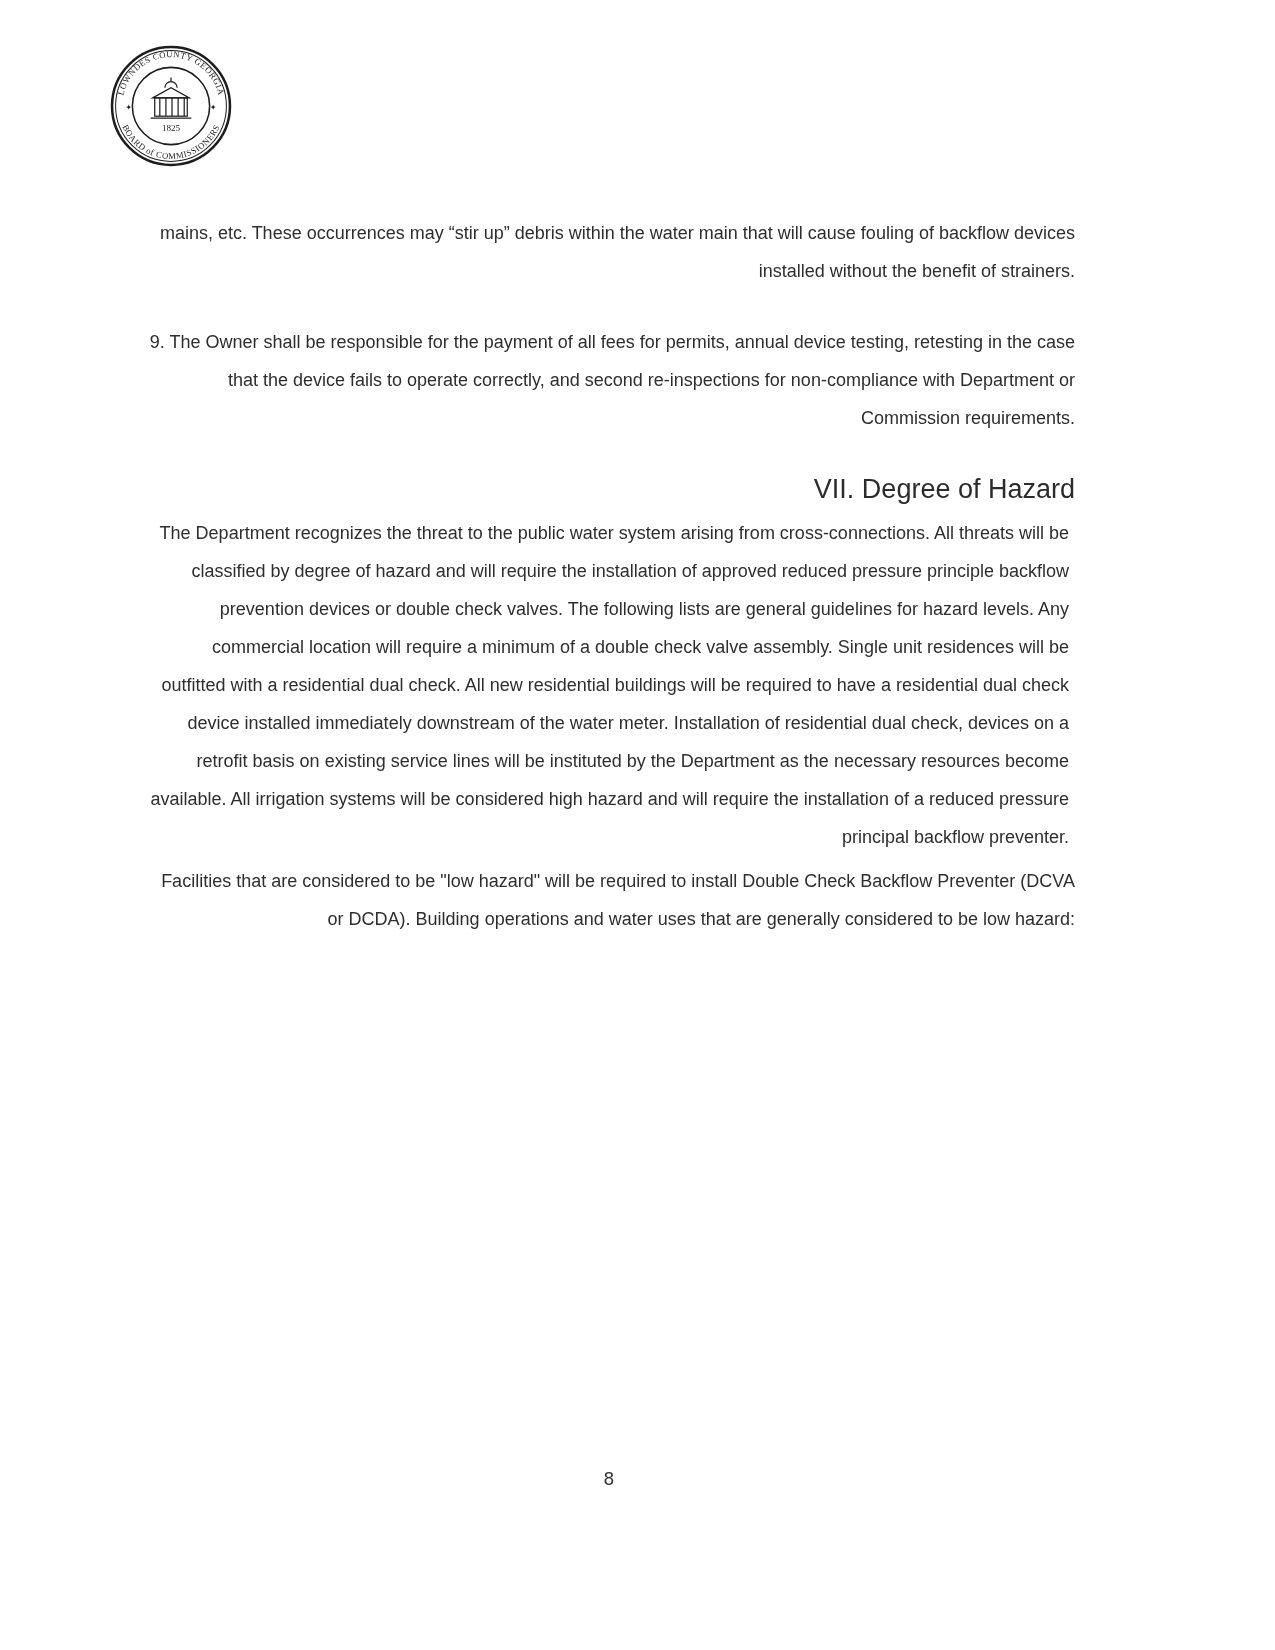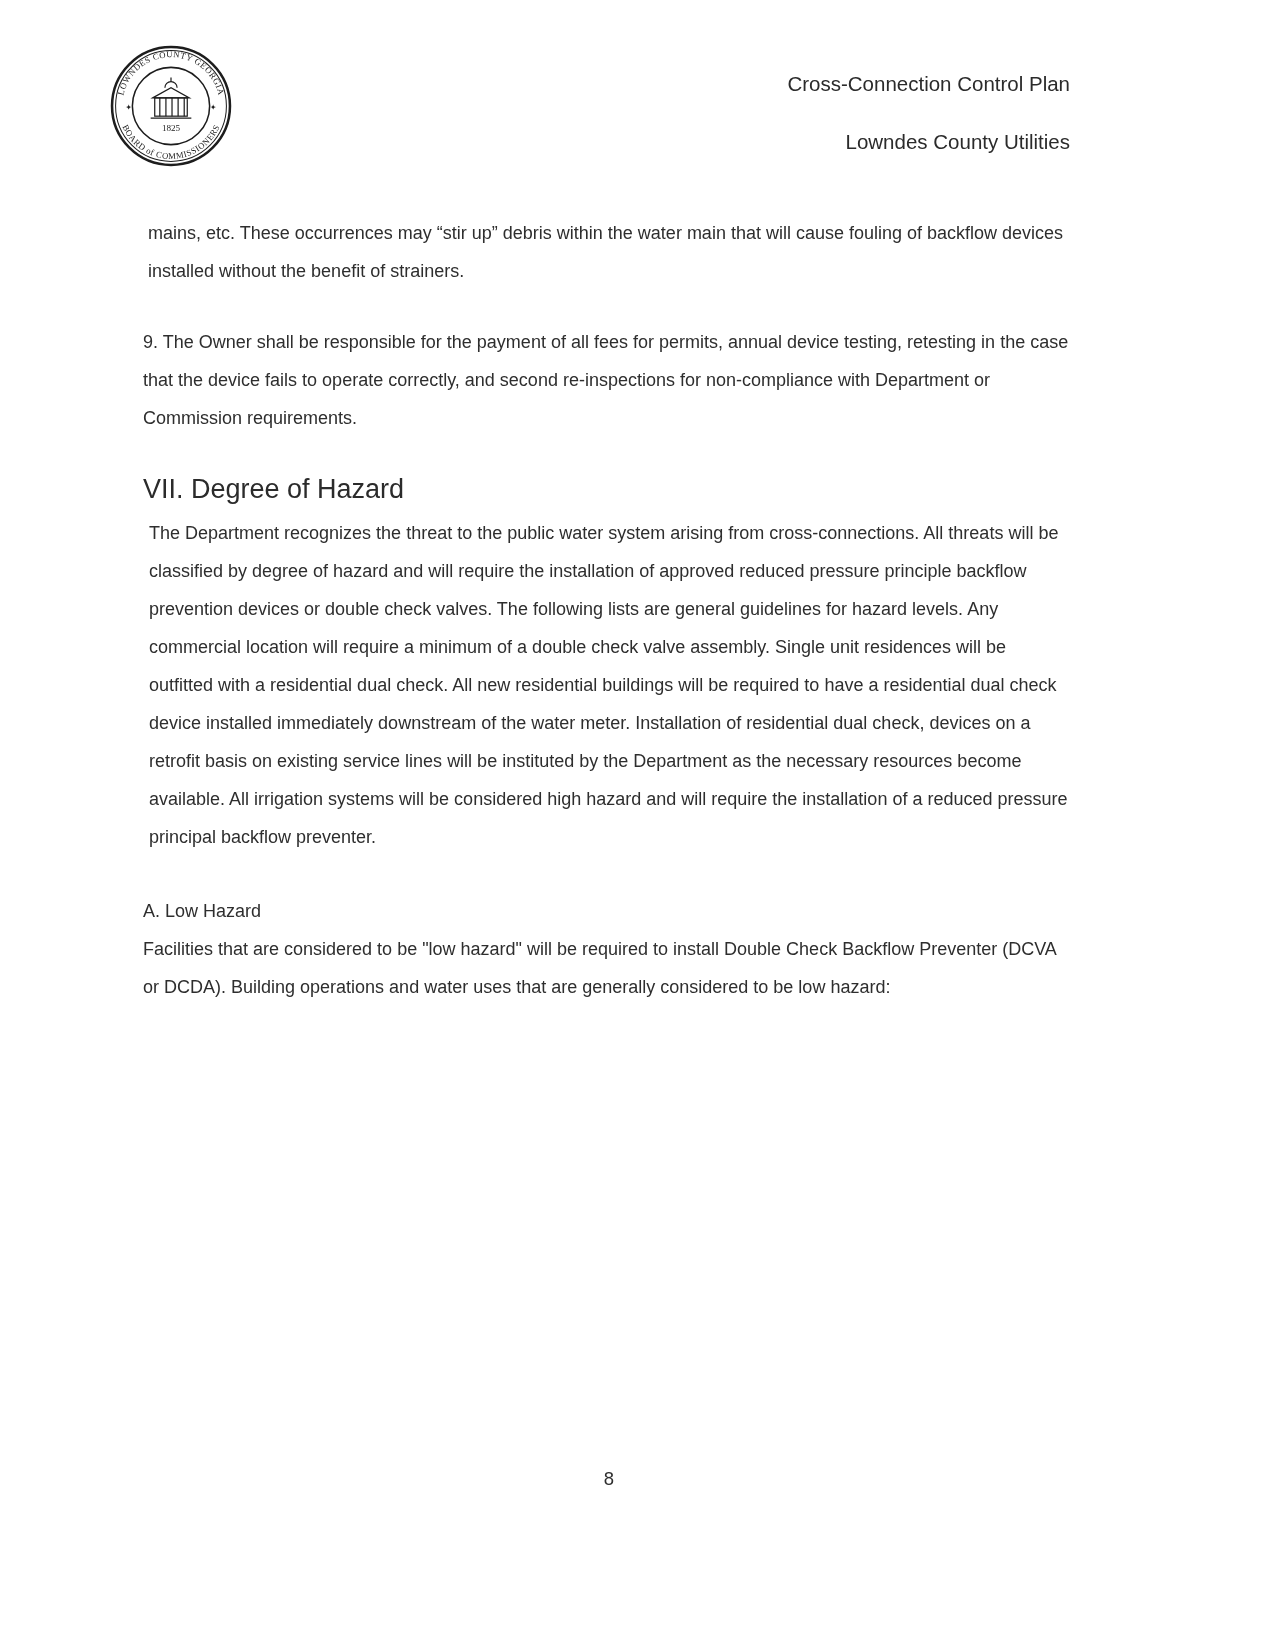--- a/index.html
+++ b/index.html
@@ -27,20 +27,21 @@
   .titles .org-title { margin: 0; }
 
   .content {
     position: absolute;
     top: 214px;
     left: 143px;
     width: 932px;
     font-size: 18px;
     line-height: 38px;
     color: #2e2e2e;
+    text-align: right;
   }
   .para { margin: 0 0 33px 0; }
   .para.first { padding-left: 5px; }
   .section-heading {
     font-size: 27px;
     font-weight: normal;
     margin: 28px 0 0 0;
     line-height: 38px;
     color: #2b2b2b;
   }
@@ -95,39 +96,34 @@
           <line x1="73" y1="52" x2="73" y2="70"></line>
           <path d="M 42,52 L 60,42 L 78,52 Z"></path>
           <path d="M 54,42 A 6,6 0 0 1 66,42"></path>
           <line x1="60" y1="32" x2="60" y2="36"></line>
           <line x1="40" y1="72" x2="80" y2="72"></line>
         </g>
         <text x="60" y="85" font-size="9" text-anchor="middle" font-family="Liberation Serif, serif">1825</text>
       </svg>
     </div>
 
-    <div class="titles">
-      <p class="doc-title">Cross-Connection Control Plan</p>
-      <p class="org-title">Lowndes County Utilities</p>
-    </div>
 
   </div>
 
   <div class="content">
 
     <p class="para first">mains, etc. These occurrences may “stir up” debris within the water main that will cause fouling of backflow devices installed without the benefit of strainers.</p>
 
 
     <p class="para">9. The Owner shall be responsible for the payment of all fees for permits, annual device testing, retesting in the case that the device fails to operate correctly, and second re-inspections for non-compliance with Department or Commission requirements.</p>
 
     <h2 class="section-heading">VII. Degree of Hazard</h2>
 
     <p class="para hazard-block">The Department recognizes the threat to the public water system arising from cross-connections. All threats will be classified by degree of hazard and will require the installation of approved reduced pressure principle backflow prevention devices or double check valves. The following lists are general guidelines for hazard levels. Any commercial location will require a minimum of a double check valve assembly. Single unit residences will be outfitted with a residential dual check. All new residential buildings will be required to have a residential dual check device installed immediately downstream of the water meter. Installation of residential dual check, devices on a retrofit basis on existing service lines will be instituted by the Department as the necessary resources become available. All irrigation systems will be considered high hazard and will require the installation of a reduced pressure principal backflow preventer.</p>
 
-    <h3 class="sub-heading">A. Low Hazard</h3>
 
     <p class="para">Facilities that are considered to be "low hazard" will be required to install Double Check Backflow Preventer (DCVA or DCDA). Building operations and water uses that are generally considered to be low hazard:</p>
 
   </div>
 
   <div class="footer">
     <span>8</span>
   </div>
 
 </div>

